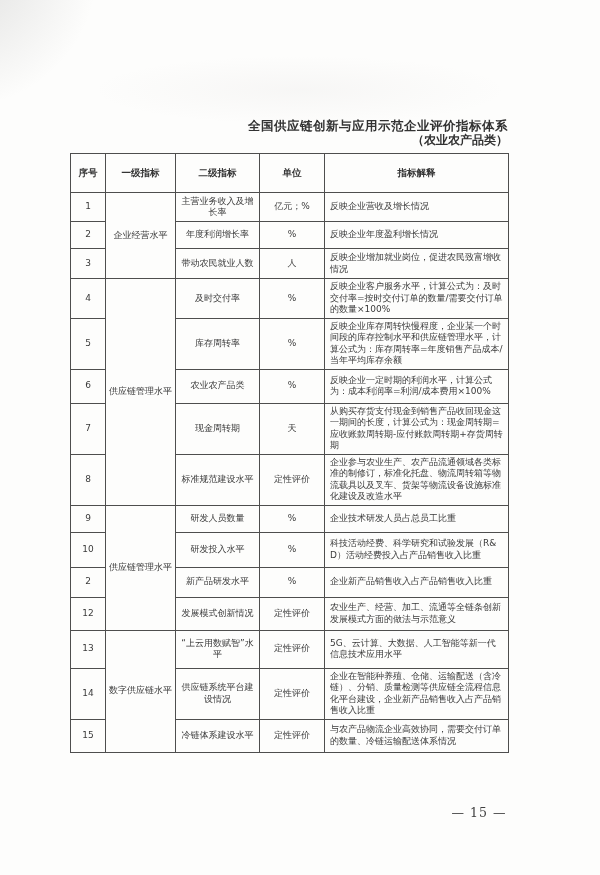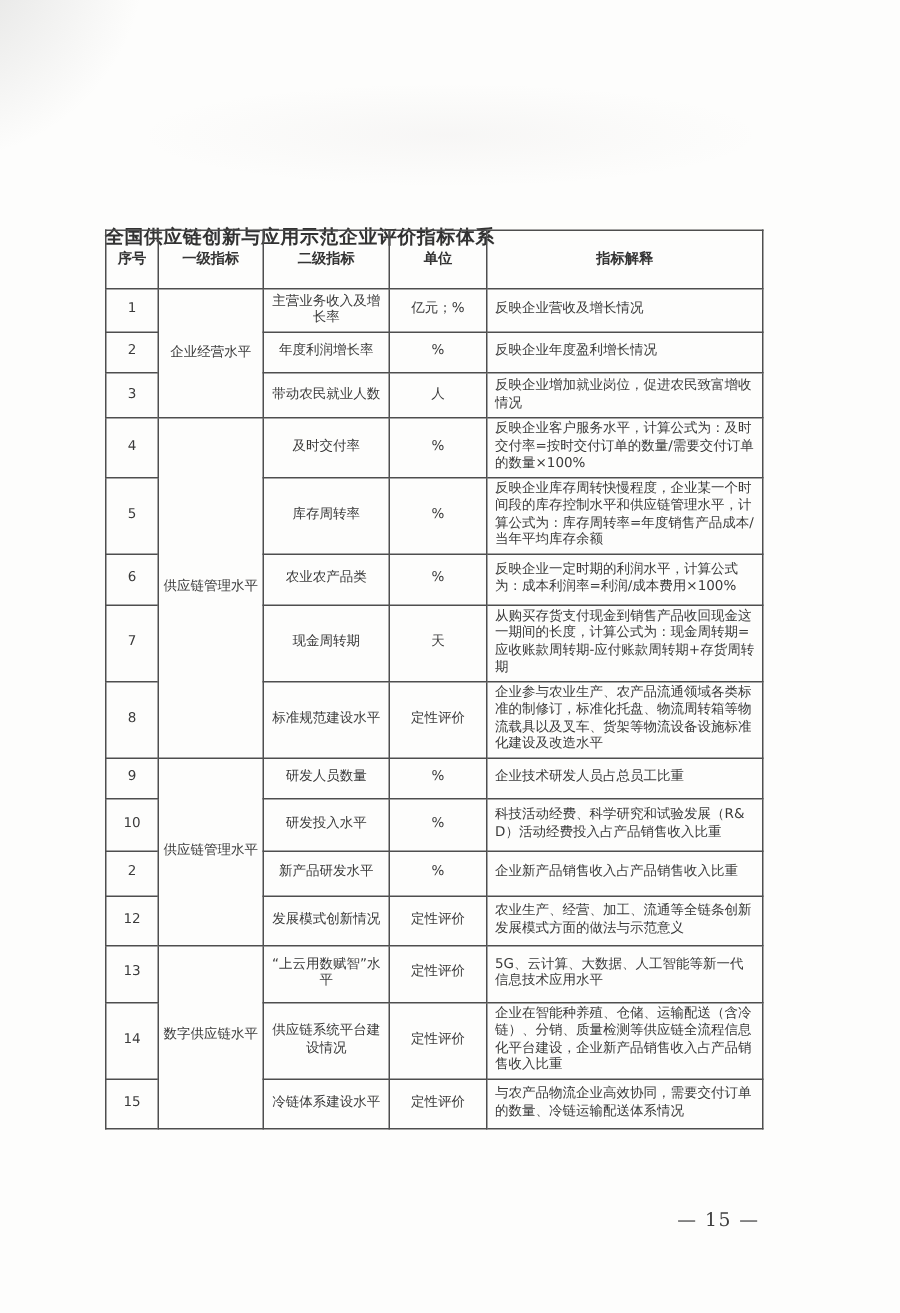--- a/index.html
+++ b/index.html
@@ -14,23 +14,22 @@
     position:absolute;top:-30px;left:-40px;width:140px;height:130px;
     background:radial-gradient(circle at 0 0, rgba(90,90,90,0.18), rgba(120,120,120,0.05) 55%, rgba(0,0,0,0) 72%);
     pointer-events:none;
   }
   .scan-haze{
     position:absolute;top:55px;left:90px;width:420px;height:70px;
     background:radial-gradient(ellipse at 50% 50%, rgba(150,140,140,0.06), rgba(0,0,0,0) 70%);
     pointer-events:none;
   }
   .title-wrap{
-    position:absolute;left:70px;top:118px;width:438px;text-align:left;
+    position:absolute;left:70px;top:118px;width:438px;text-align:right;
     color:#323232;
-    margin-top:32px;
   }
   .title-line1{font-size:12.5px;font-weight:bold;letter-spacing:0.5px;line-height:15px;}
   .title-line2{font-size:12px;font-weight:bold;line-height:15px;}
   table.doc-table{
     position:absolute;left:70px;top:153px;
     border-collapse:collapse;table-layout:fixed;
     width:438px;
   }
   .doc-table td,.doc-table th{
     border:1px solid #4e4e4e;
@@ -63,20 +62,21 @@
   }
 </style>
 </head>
 <body>
 
 <div class="scan-corner"></div>
 <div class="scan-haze"></div>
 
 <div class="title-wrap">
   <div class="title-line1">全国供应链创新与应用示范企业评价指标体系</div>
+  <div class="title-line2">（农业农产品类）</div>
 </div>
 
 <table class="doc-table">
   <colgroup>
     <col class="c-no">
       <col class="c-l1">
       <col class="c-l2">
       <col class="c-unit">
       <col class="c-expl">
   </colgroup>

